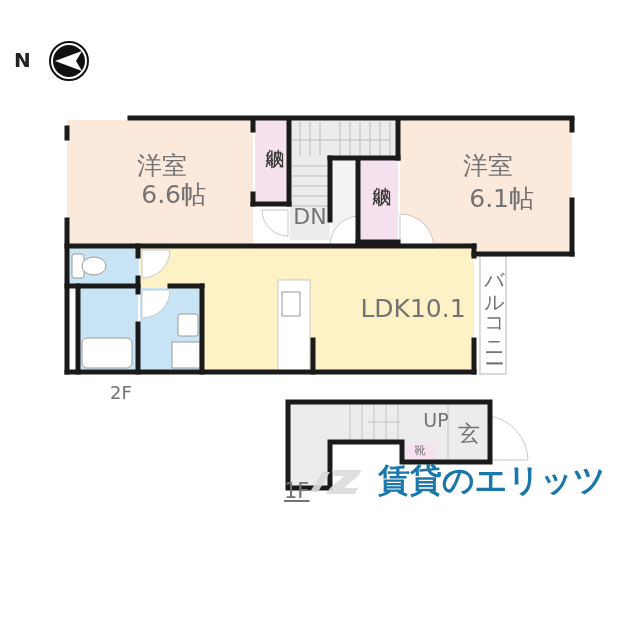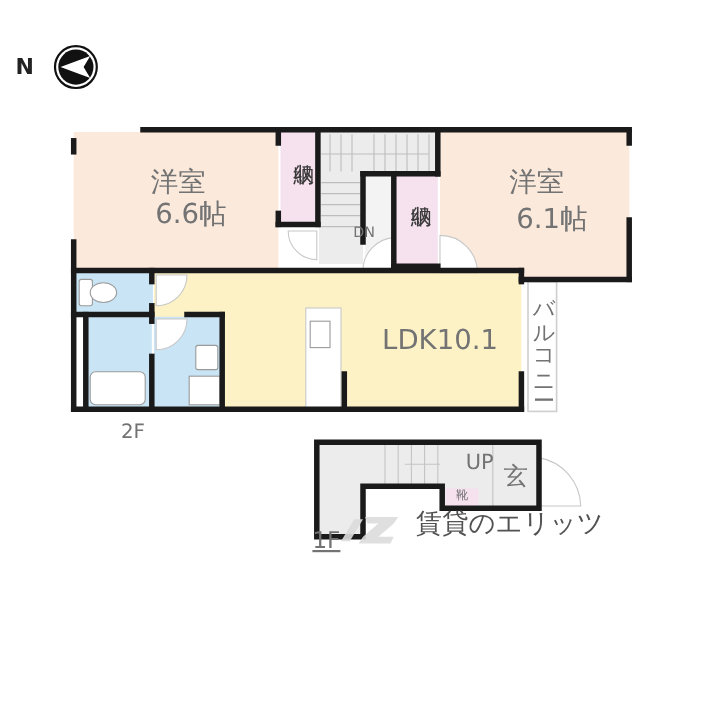--- a/index.html
+++ b/index.html
@@ -131,35 +131,35 @@
     <path d="M7 21 L34 11 L28 21 L34 31 Z" fill="#ffffff"></path>
   </svg>
 </div>
 
 <div class="label room-name" style="left:122px; top:153px; width:80px;">洋室</div>
 <div class="label room-size" style="left:116px; top:182px; width:90px;">6.6帖</div>
 
 <div class="label room-name" style="left:448px; top:153px; width:80px;">洋室</div>
 <div class="label room-size" style="left:444px; top:186px; width:90px;">6.1帖</div>
 
-<div class="label" style="left:330px; top:296px; width:140px; font-size:25px;">LDK10.1</div>
+<div class="label" style="left:343px; top:296px; width:140px; font-size:25px;">LDK10.1</div>
 
 <div class="label closet vert" style="left:258px; top:134px; width:28px;">収納</div>
 <div class="label closet vert" style="left:363px; top:172px; width:30px;">収納</div>
 
 <div class="label vert" style="left:481px; top:258px; width:24px; font-size:20px; letter-spacing:1px;">バルコニー</div>
 
-<div class="label" style="left:290px; top:205px; width:40px; font-size:13px;margin-left:21px;">DN</div>
+<div class="label" style="left:290px; top:205px; width:40px; font-size:22px;">DN</div>
 
 <div class="label" style="left:62px; top:384px; font-size:18px;margin-left:48px;">2F</div>
 
 <div class="label" style="left:416px; top:411px; width:40px; font-size:19px;">UP</div>
 <div class="label" style="left:452px; top:422px; width:34px; font-size:22px;">玄</div>
 <div class="label" style="left:408px; top:445px; width:24px; font-size:11px;">靴</div>
 <div class="label" style="left:284px; top:480px; font-size:21px;text-decoration:underline;">1F</div>
 
 <div class="abs" style="left:300px; top:462px; width:280px; height:36px; opacity:0.9;">
   <svg class="abs" style="left:0; top:2px;" width="80" height="32" viewBox="0 0 80 32">
     <path d="M10 28 L22 8 L30 8 L18 28 Z" fill="#dcdcdc"></path>
     <path d="M32 6 L62 6 L58 12 L44 24 L58 24 L55 30 L26 30 L30 24 L44 12 L34 12 Z" fill="#dcdcdc"></path>
   </svg>
-  <span class="label" style="left:78px; top:2px; font-size:24px; font-weight:normal; color:#404040;">賃貸のエリッツ</span>
+  <span class="label" style="left:78px; top:2px; font-size:32px; font-weight:bold; color:#0369a1;">賃貸のエリッツ</span>
 </div>
 
 </body></html>

